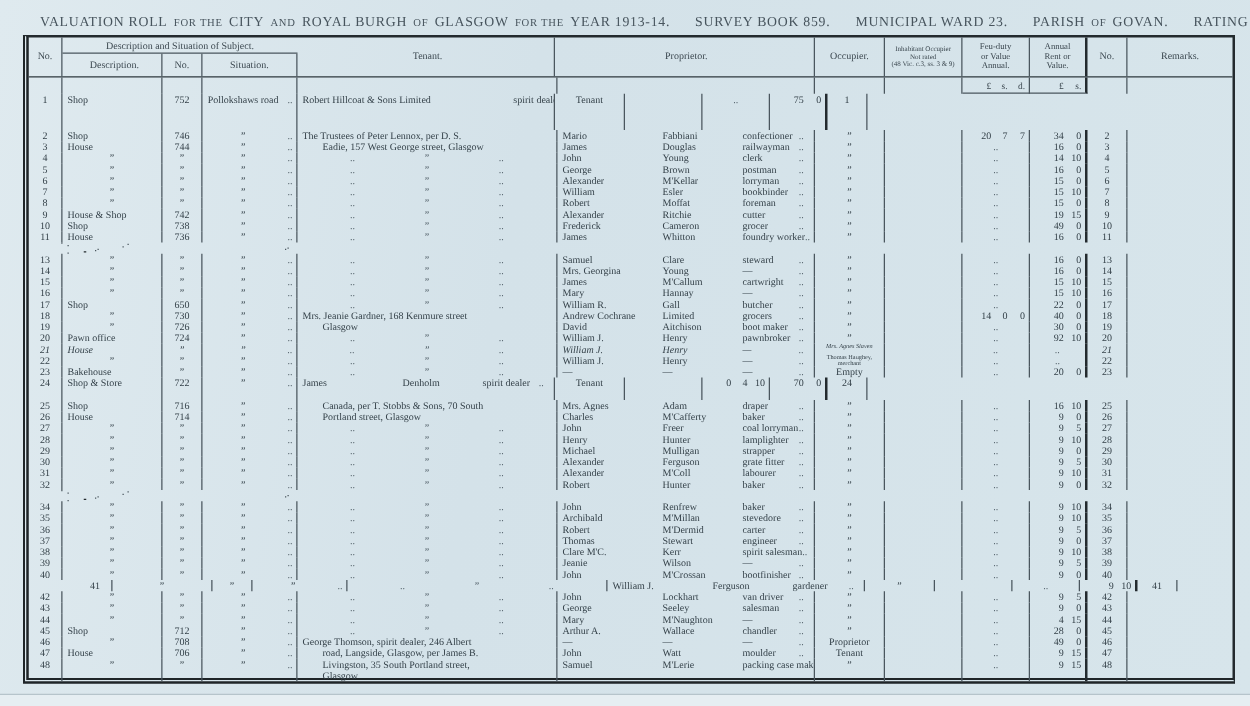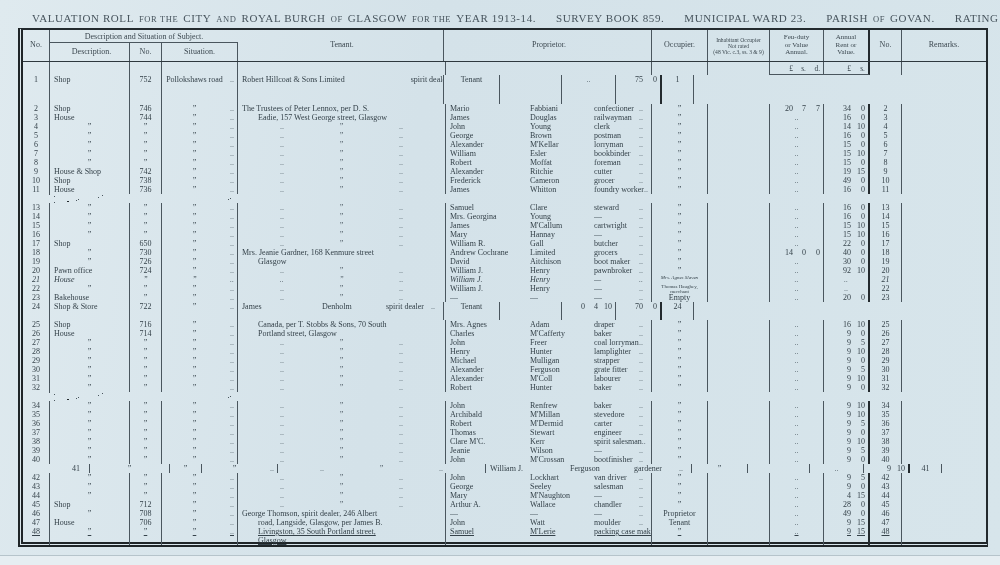--- a/index.html
+++ b/index.html
@@ -1469,21 +1469,21 @@
     <div class="td c7 tc">Tenant</div>
     <div class="td c8"></div>
     <div class="td c9 money mdots dots">..</div>
     <div class="td c10 money">
             <span class="rw0">9</span>
             <span class="rw1">15</span>
           </div>
     <div class="td c11 tc">47</div>
     <div class="td c12"></div>
   </div>
-        <div class="tr" style="height: 18px; text-decoration: underline;">
+        <div class="tr" style="height: 18px;">
     <div class="td c1 tc">48</div>
     <div class="td c2 dit">”</div>
     <div class="td c3 tc">”</div>
     <div class="td c4">
             <span class="sit">”</span>
             <span class="dots">..</span>
           </div>
     <div class="td c5">
             <div class="ind">Livingston, 35 South Portland street,</div>
             <div class="ind">Glasgow</div>

